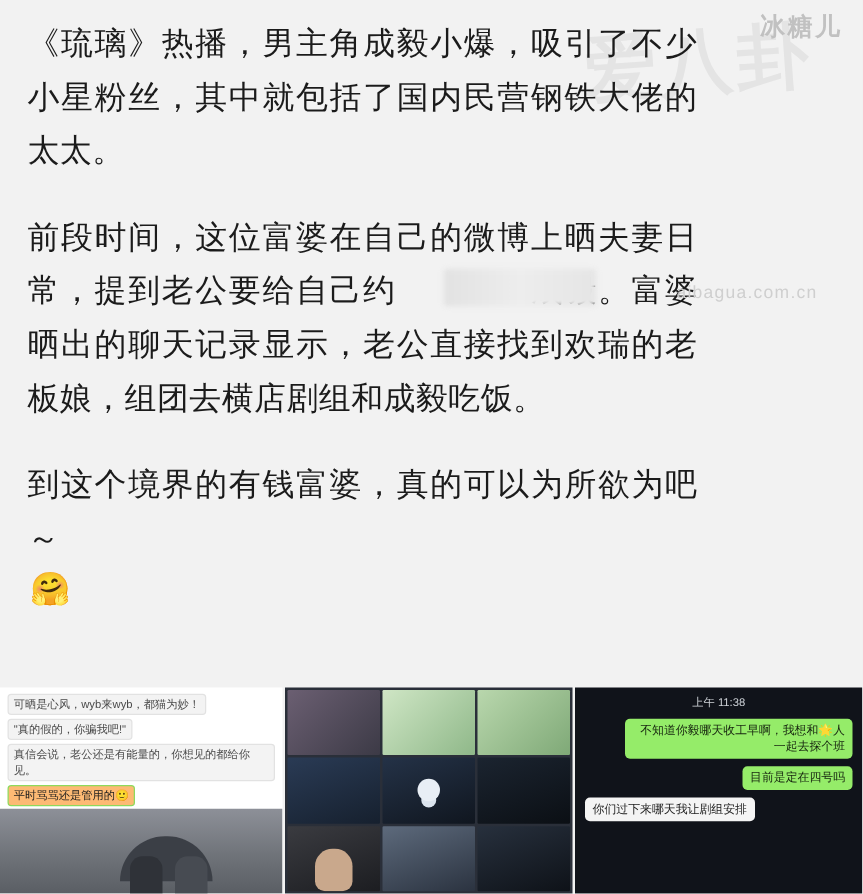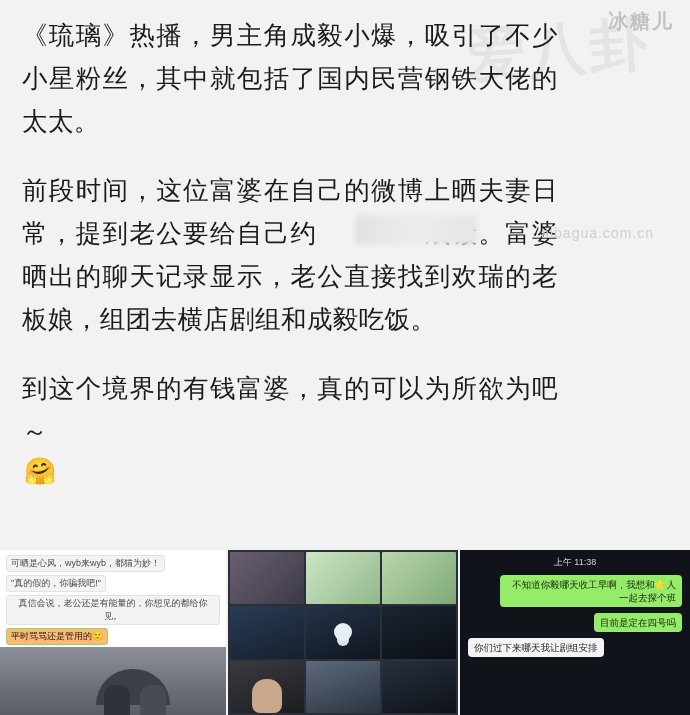--- a/index.html
+++ b/index.html
@@ -121,21 +121,20 @@
   }
   .chat-a .row { display: flex; align-items: flex-start; margin-bottom: 3px; }
   .chat-a .bubble {
     background: #f3f3f3;
     border: 1px solid #e2e2e2;
     border-radius: 3px;
     padding: 1px 4px;
     color: #4a4a4a;
     max-width: 210px;
     word-break: break-all;
-    text-align: center;
   }
   .chat-a .bubble.green { background: #fdba74; border-color: #8ed95c; color: #1d1d1d; }
   .photo-a {
     position: absolute;
     left: 0; right: 0; bottom: 0;
     height: 68px;
     background: linear-gradient(180deg,#8d9098 0%, #6f7379 55%, #5a5e64 100%);
   }
   .umbrella {
     position: absolute;

